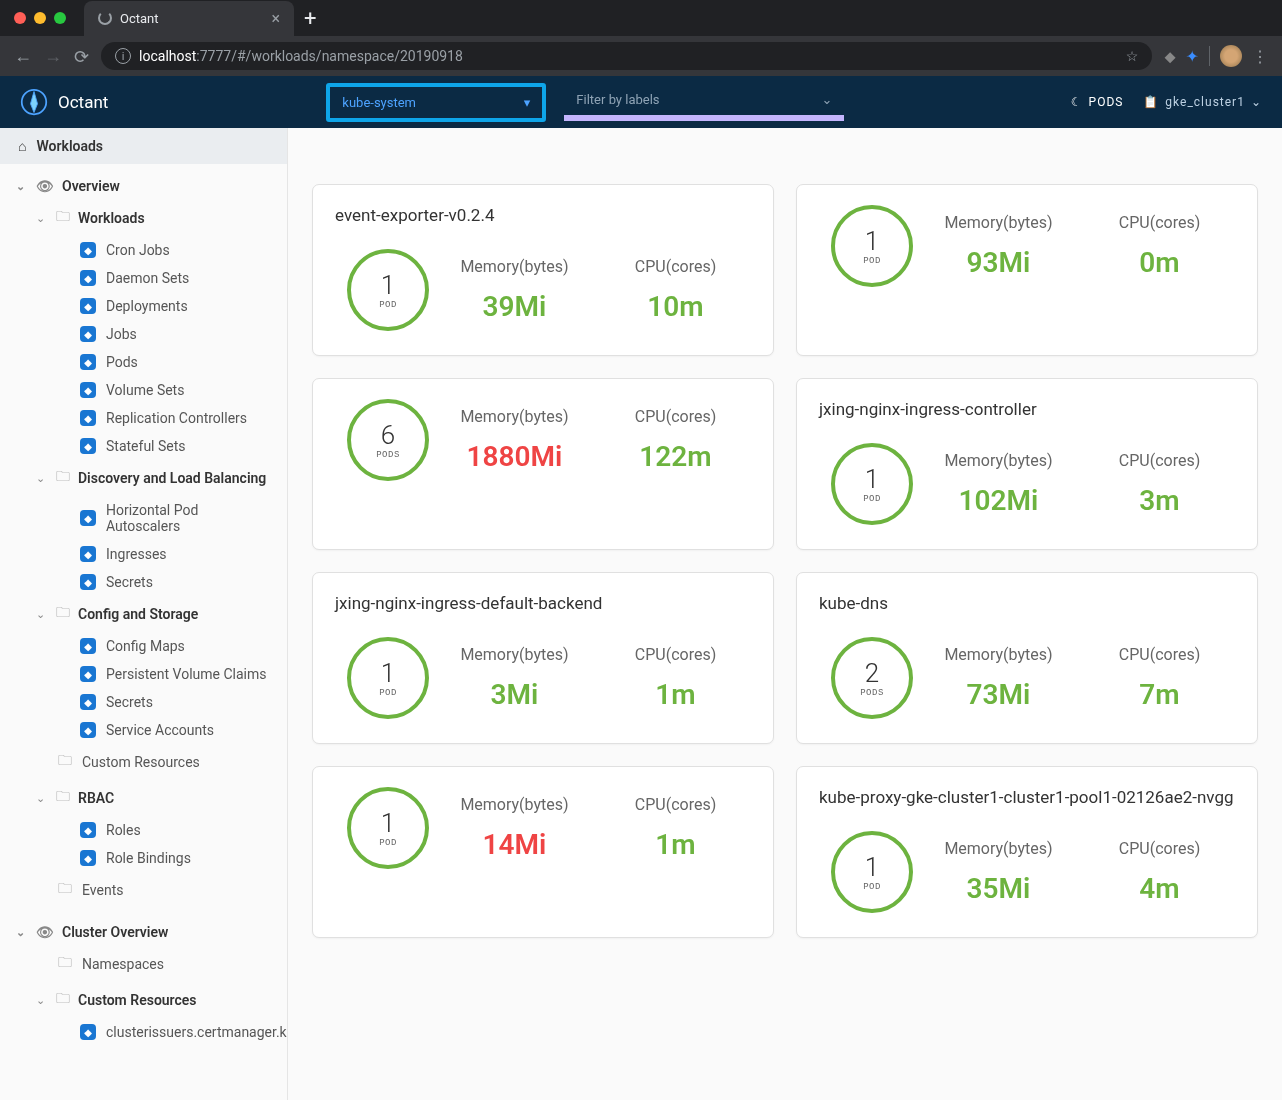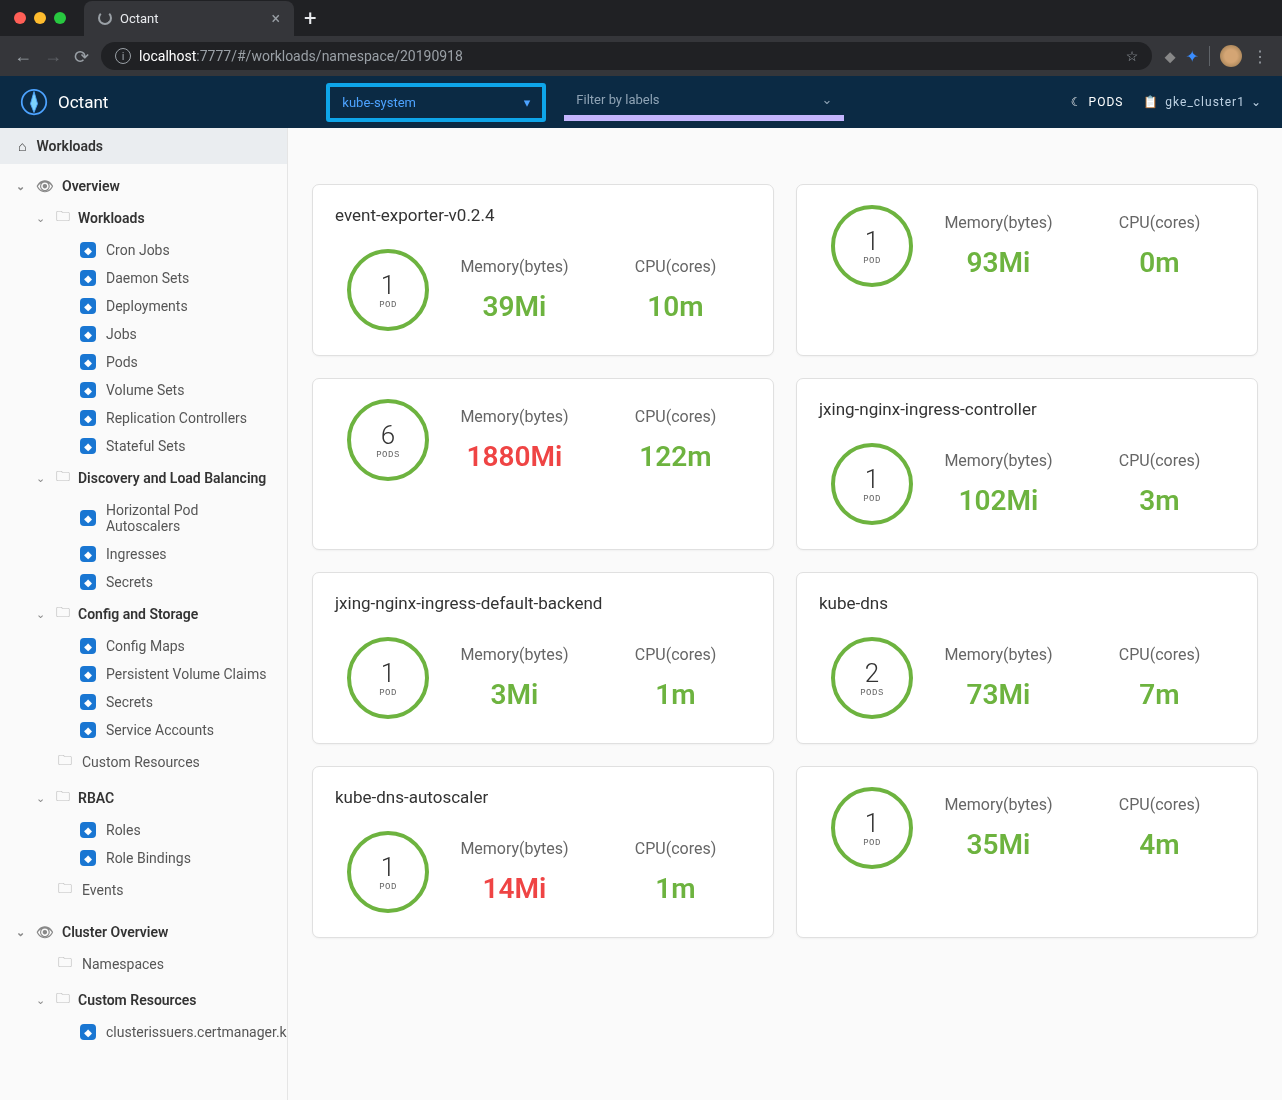--- a/index.html
+++ b/index.html
@@ -376,37 +376,37 @@
                 <div class="metric-label">Memory(bytes)</div>
                 <div class="metric-value green">73Mi</div>
               </div>
               <div class="metric">
                 <div class="metric-label">CPU(cores)</div>
                 <div class="metric-value green">7m</div>
               </div>
             </div>
           </div>
           <div class="card">
-            <div class="card-title">kube-dns-autoscaler</div>
             <div class="card-body">
               <div class="pod-circle">
                 <div class="pod-count">1</div>
                 <div class="pod-label">POD</div>
               </div>
               <div class="metric">
                 <div class="metric-label">Memory(bytes)</div>
                 <div class="metric-value orange">14Mi</div>
               </div>
               <div class="metric">
                 <div class="metric-label">CPU(cores)</div>
                 <div class="metric-value green">1m</div>
               </div>
             </div>
           </div>
           <div class="card">
+            <div class="card-title">kube-proxy-gke-cluster1-cluster1-pool1-02126ae2-nvgg</div>
             <div class="card-body">
               <div class="pod-circle">
                 <div class="pod-count">1</div>
                 <div class="pod-label">POD</div>
               </div>
               <div class="metric">
                 <div class="metric-label">Memory(bytes)</div>
                 <div class="metric-value green">35Mi</div>
               </div>
               <div class="metric">

